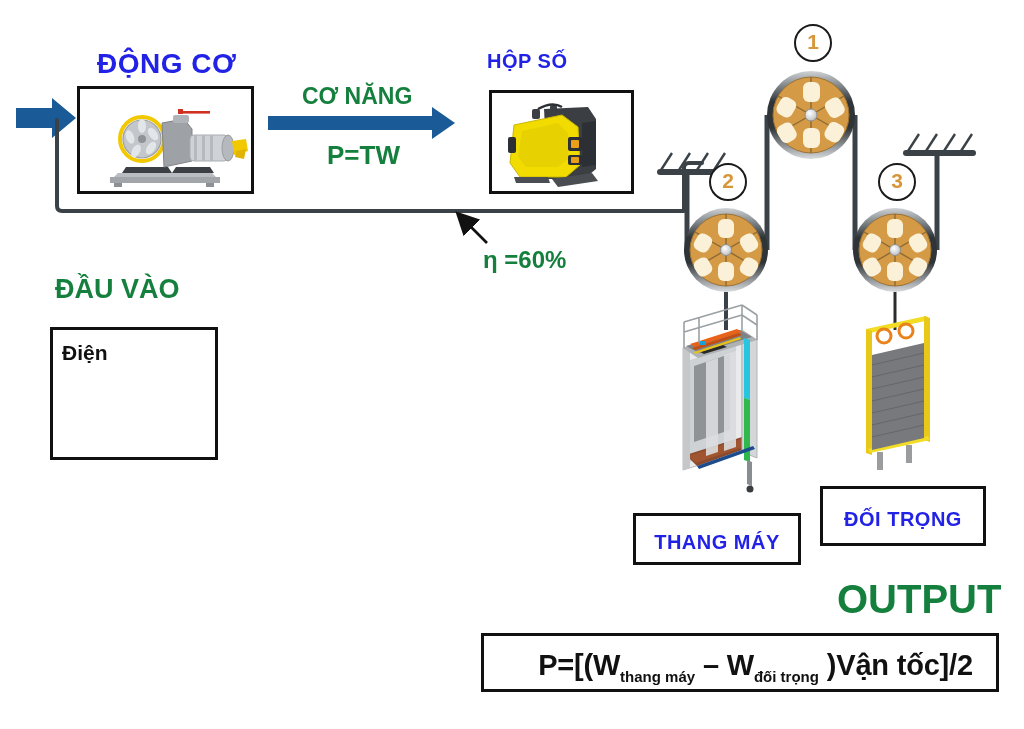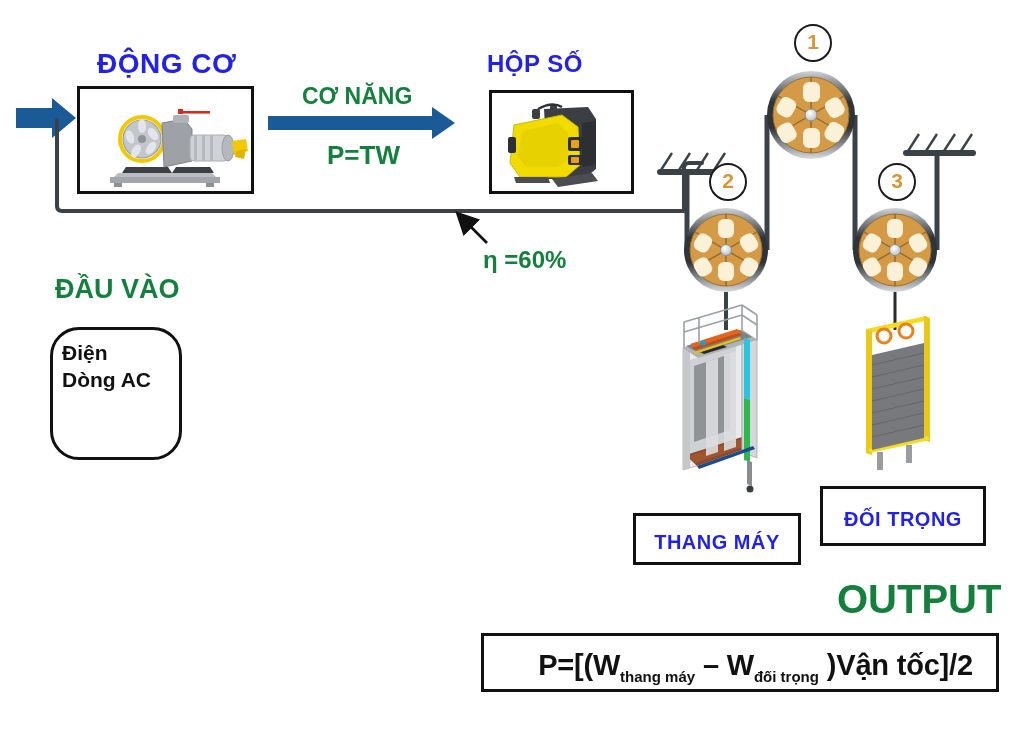--- a/index.html
+++ b/index.html
@@ -18,26 +18,26 @@
   .imgbox{
     position:absolute;border:3px solid #111;background:#fff;box-sizing:border-box;
     display:flex;align-items:center;justify-content:center;overflow:hidden;
   }
   .txtbox{
     position:absolute;border:3px solid #111;background:#fff;box-sizing:border-box;
   }
 
   
   #motor-title{left:97px;top:48px;font-size:28px;}
-  #gearbox-title{left:487px;top:50px;font-size:24px;}
+  #gearbox-title{left:487px;top:50px;font-size:20px;}
   #input-title{left:55px;top:274px;font-size:27px;}
   #output-title{left:837px;top:577px;font-size:40px;}
 
   
-  #input-box{left:50px;top:327px;width:132px;height:133px;border-radius:29px;}
+  #input-box{left:50px;top:327px;width:168px;height:133px;}
   #input-box .line{
     font-size:21px;font-weight:bold;color:#111;margin-left:9px;line-height:1.30;
     white-space:nowrap;
   }
   #input-box .lines{padding-top:9px;}
   .sqrt{display:inline-block;}
   .sqrt .rad{position:relative;display:inline-block;padding-top:1px;}
   .sqrt .rad .bar{
     position:absolute;left:12px;right:-1px;top:1px;height:3px;background:#111;
   }
@@ -346,21 +346,20 @@
 
 <div class="abs lbl-black" id="co-nang">CƠ NĂNG</div>
 
 <div class="abs lbl-black" id="p-tw">P=TW</div>
 
 <div class="abs lbl-black" id="eta">η =60%</div>
 
 <div class="txtbox" id="input-box">
   <div class="lines">
     <div class="line">Điện</div>
-    <div class="line">Dòng AC</div>
   </div>
 </div>
 
 <div class="badge" style="left:794px;top:24px;">1</div>
 <div class="badge" style="left:709px;top:163px;">2</div>
 <div class="badge" style="left:878px;top:163px;">3</div>
 
 <div class="txtbox" id="elev-label-box">
   <div class="t lbl-blue">THANG MÁY</div>
 </div>

